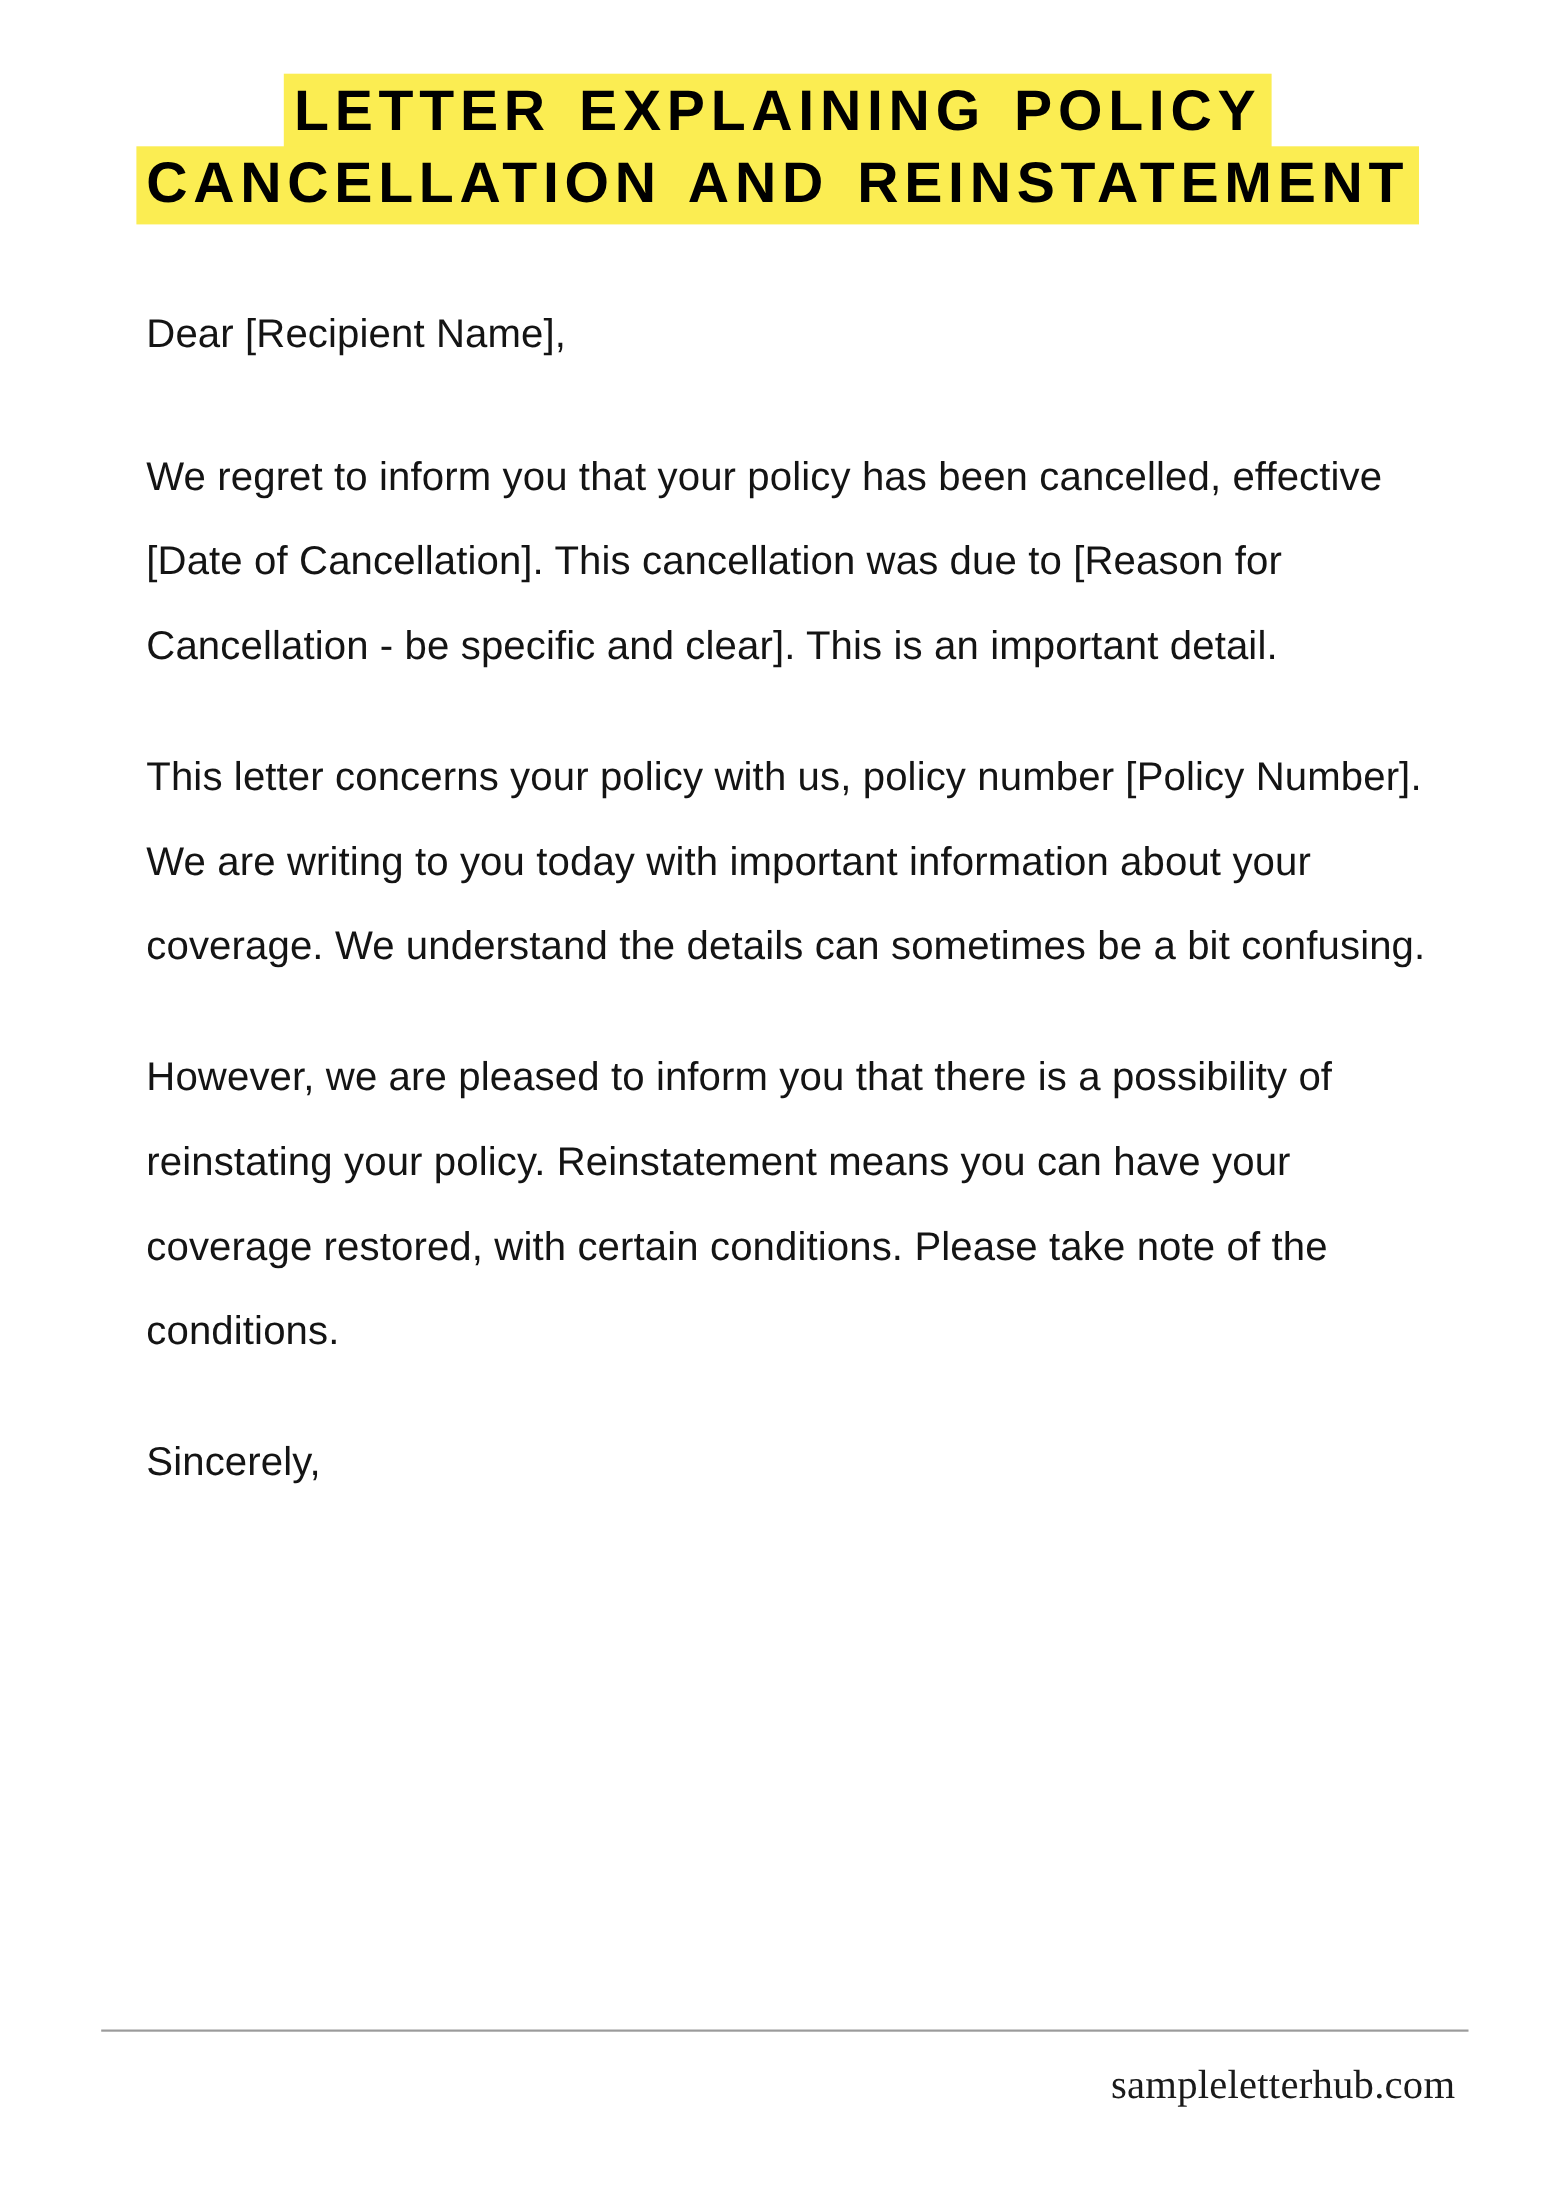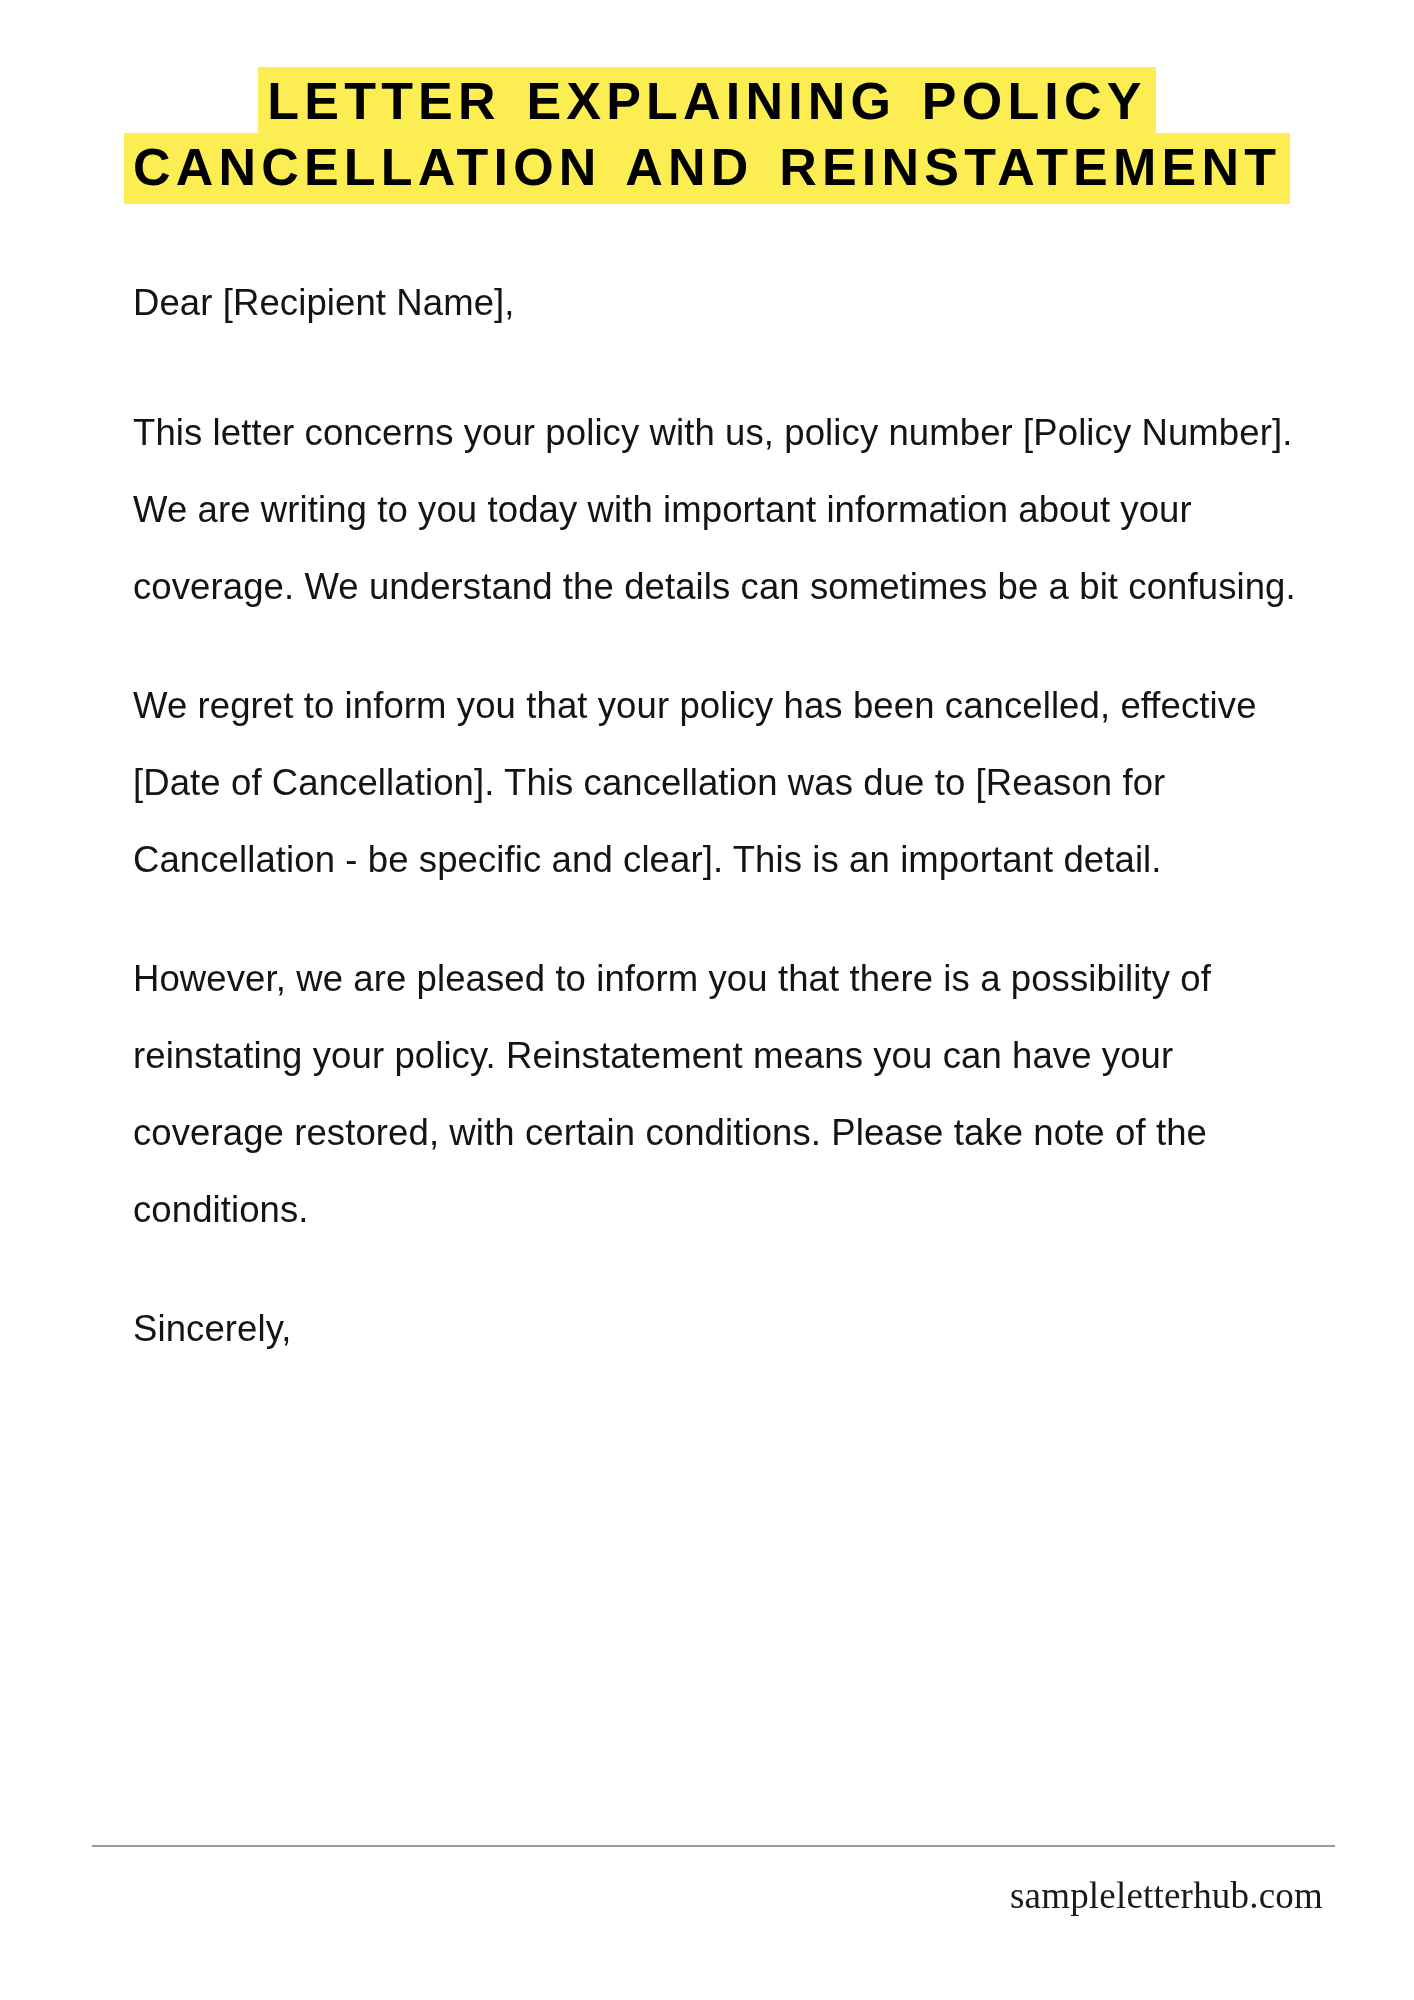--- a/index.html
+++ b/index.html
@@ -121,23 +121,23 @@
 <div class="page">
 
   <div class="title-block">
     <h1 class="doc-title"><span class="hl">LETTER EXPLAINING POLICY</span><br><span class="hl">CANCELLATION AND REINSTATEMENT</span></h1>
   </div>
 
   <div class="letter-body">
 
     <p class="salutation">Dear [Recipient Name],</p>
 
+    <p class="para">We regret to inform you that your policy has been cancelled, effective [Date of Cancellation]. This cancellation was due to [Reason for Cancellation - be specific and clear]. This is an important detail.</p>
+
     <p class="para">This letter concerns your policy with us, policy number [Policy Number]. We are writing to you today with important information about your coverage. We understand the details can sometimes be a bit confusing.</p>
-
-    <p class="para">We regret to inform you that your policy has been cancelled, effective [Date of Cancellation]. This cancellation was due to [Reason for Cancellation - be specific and clear]. This is an important detail.</p>
 
     <p class="para">However, we are pleased to inform you that there is a possibility of reinstating your policy. Reinstatement means you can have your coverage restored, with certain conditions. Please take note of the conditions.</p>
 
     <p class="closing">Sincerely,</p>
 
 
   </div>
 
   <div class="footer">
     <hr class="footer-rule">

